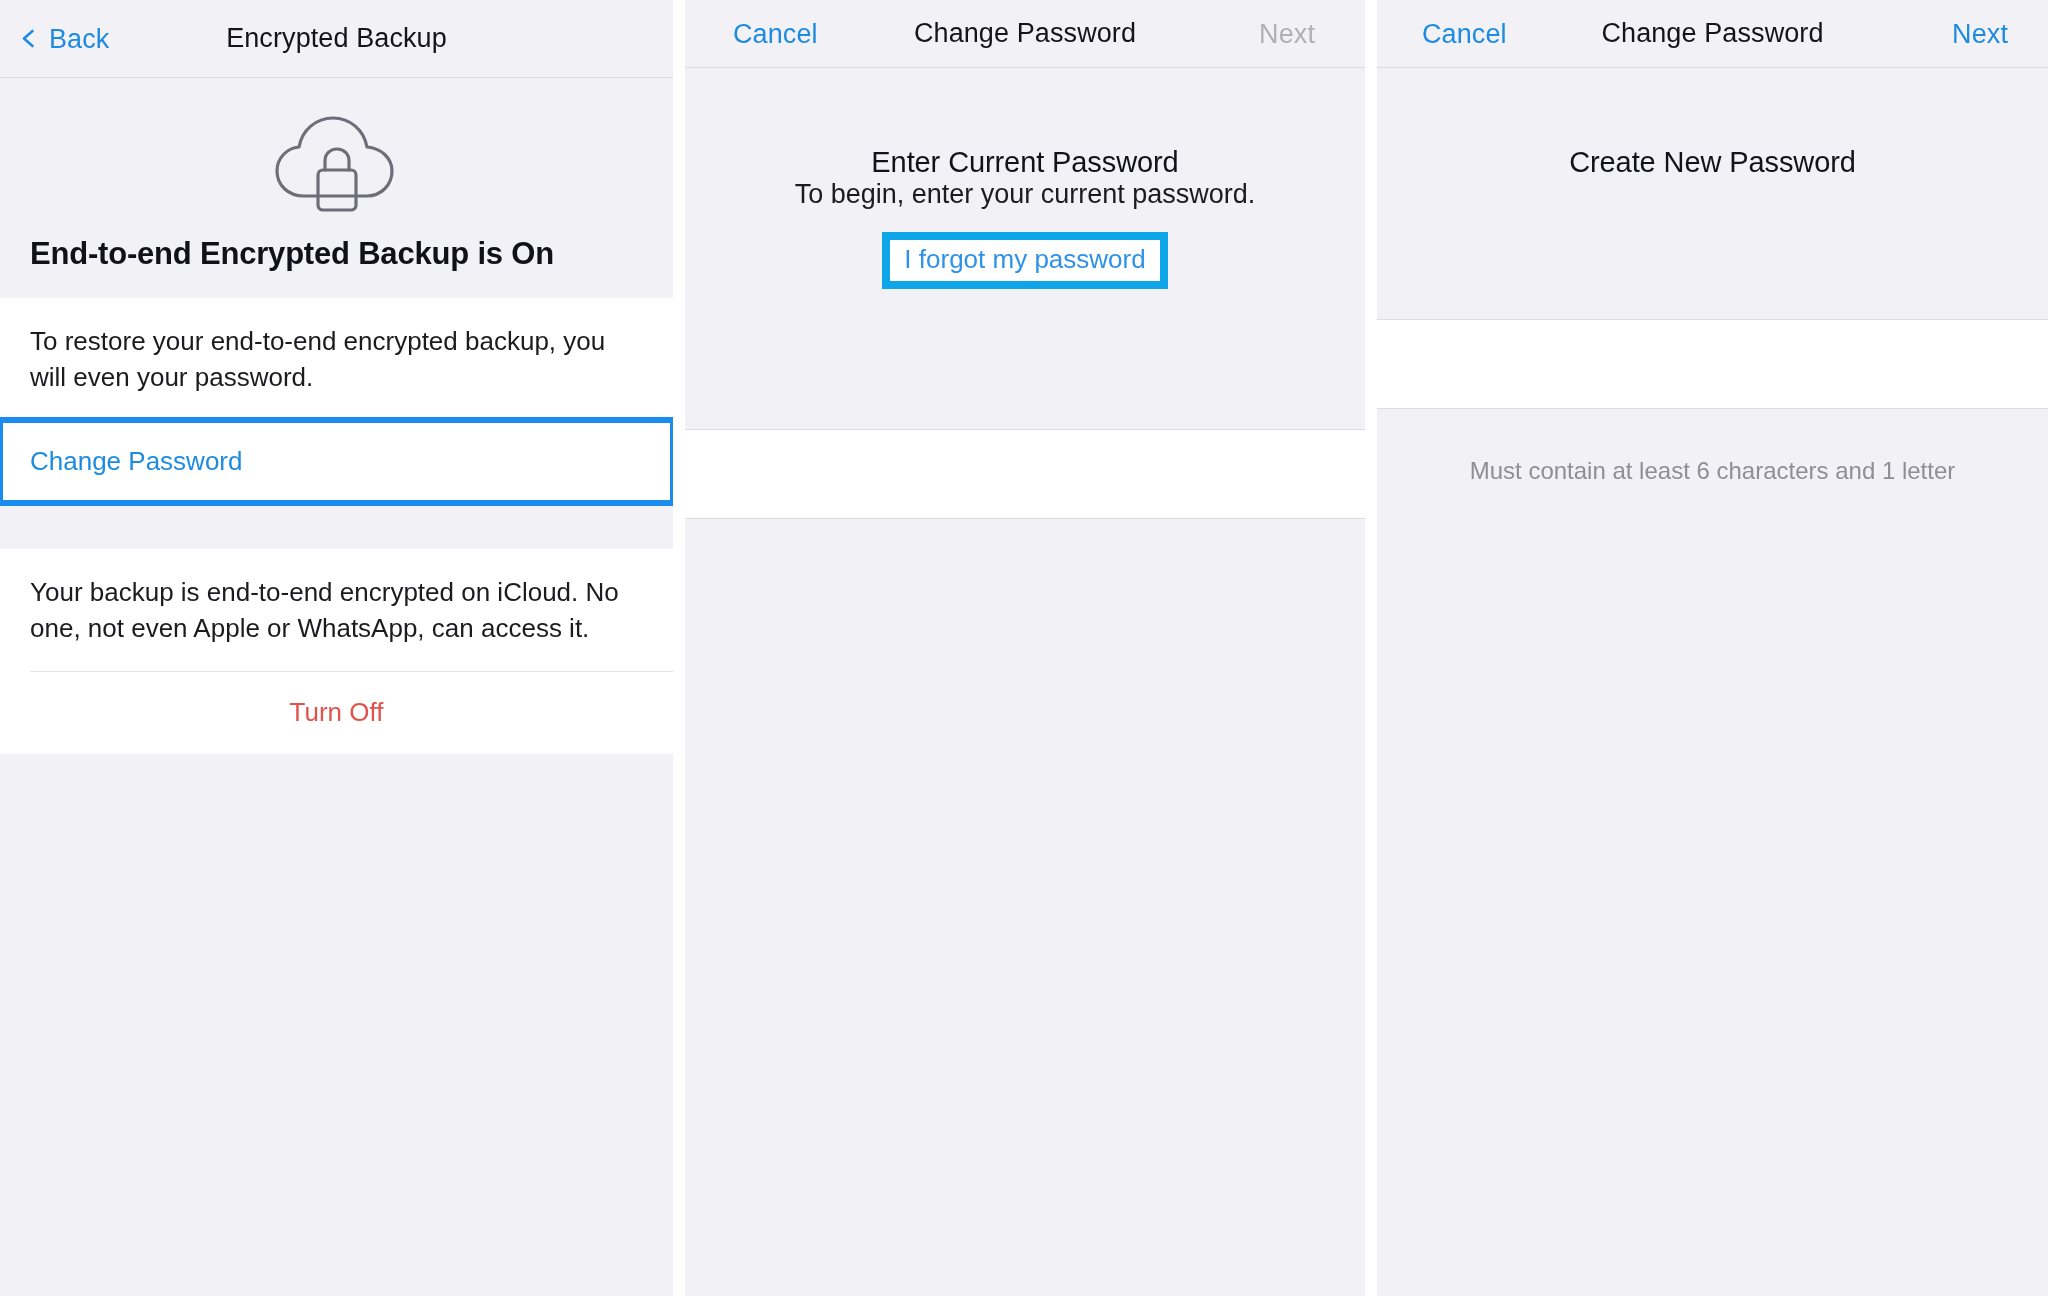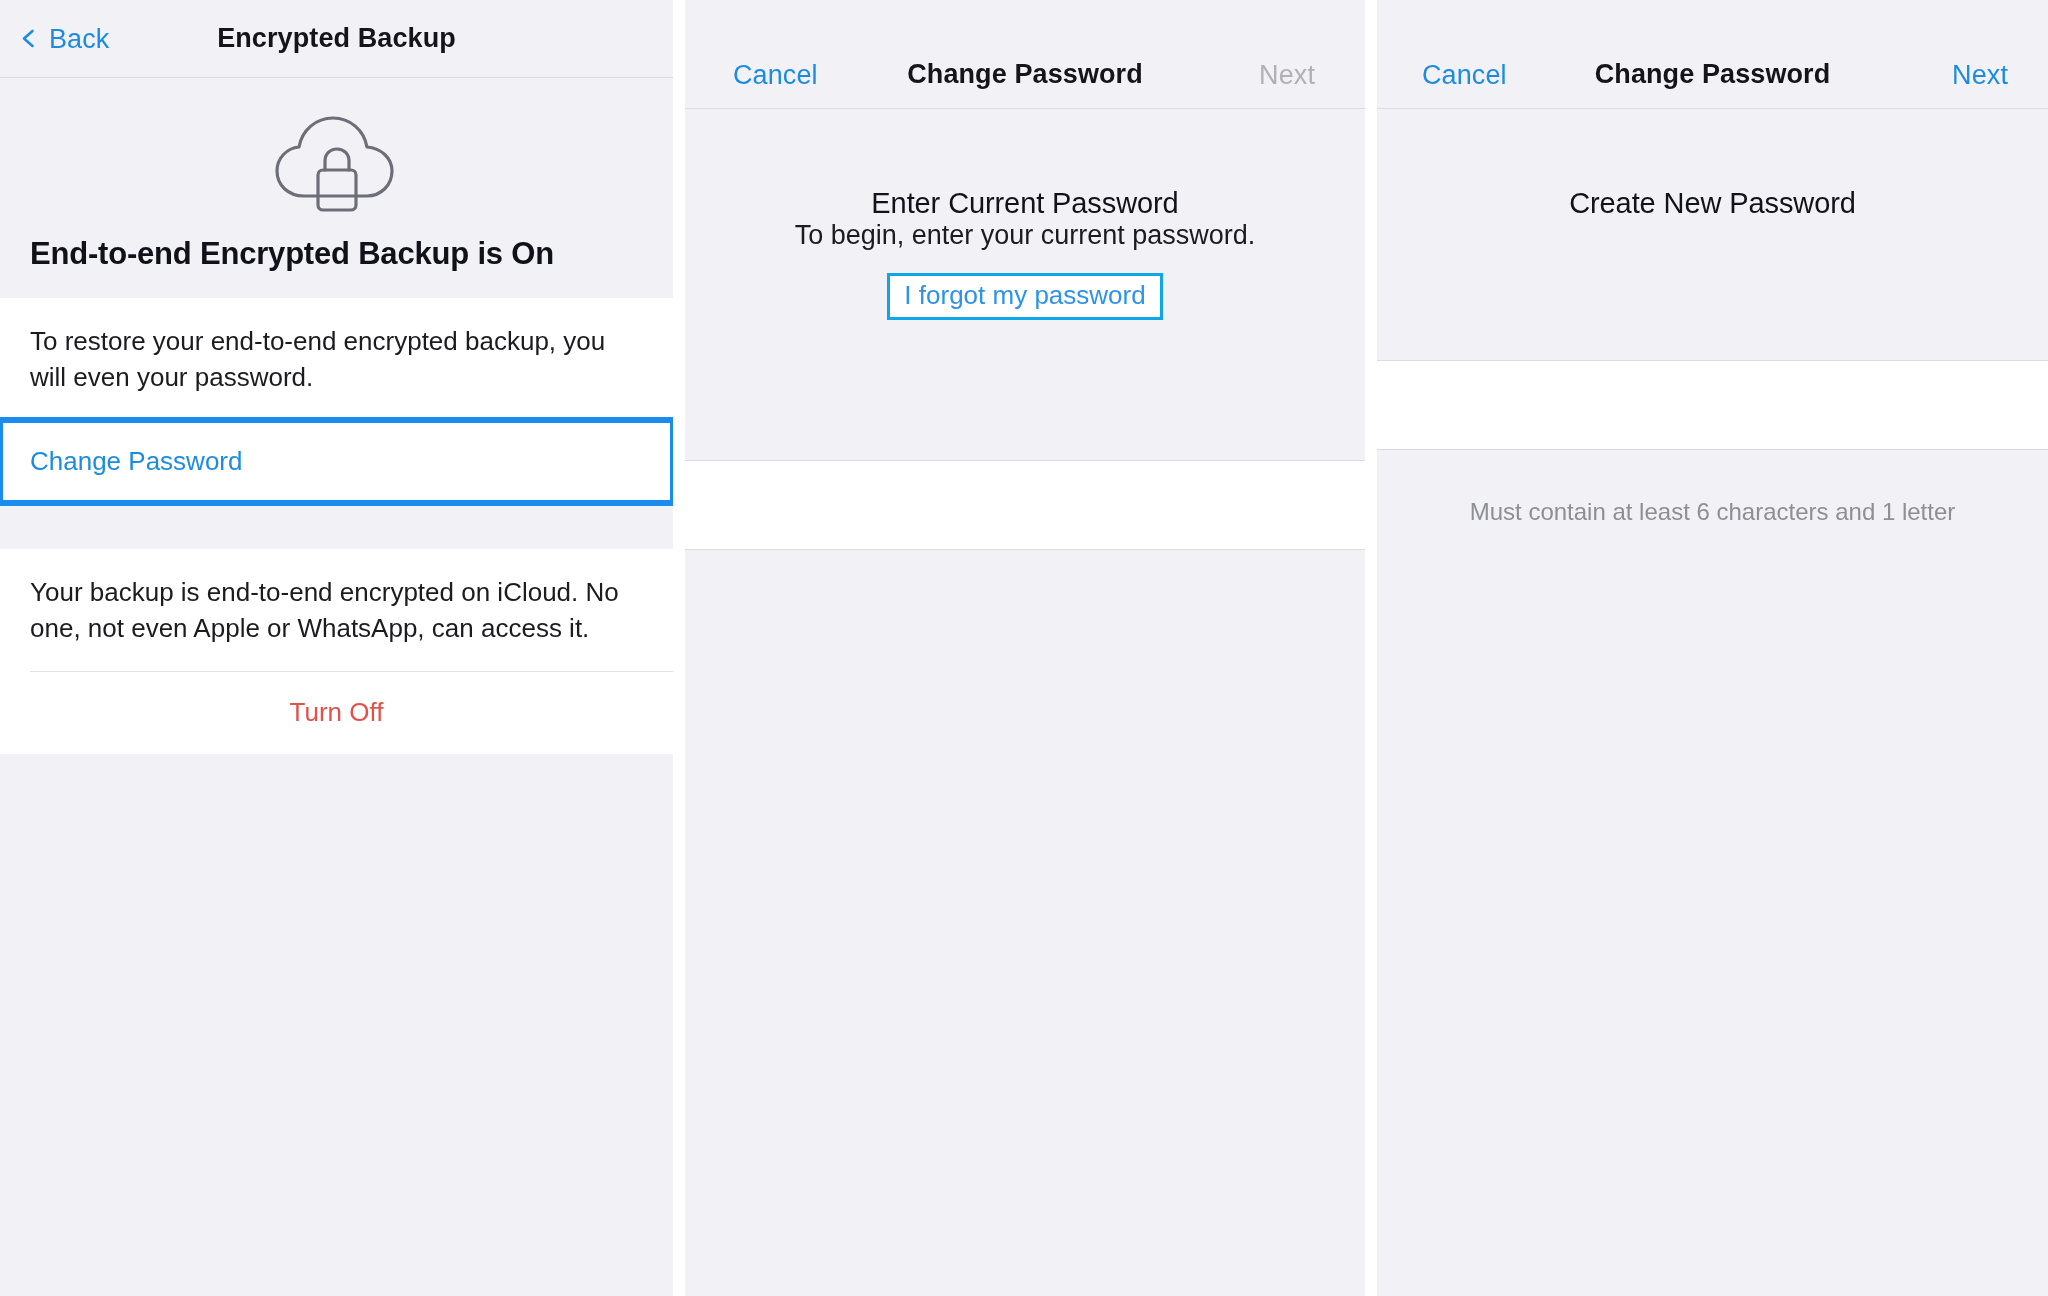--- a/index.html
+++ b/index.html
@@ -70,27 +70,27 @@
   .nav-right {
     position: absolute;
     right: 24px;
     top: 50%;
     transform: translateY(-50%);
   }
   .nav-title {
     width: 100%;
     text-align: center;
     font-size: 27px;
-    font-weight: bold;
+    font-weight: normal;
     color: #14141a;
     letter-spacing: 0.1px;
     pointer-events: none;
   }
   .panel.middle .navbar,
-  .panel.right .navbar { height: 68px; margin-top: 41px; }
+  .panel.right .navbar { height: 68px; }
   .panel.middle .nav-left { left: 48px; }
   .panel.right  .nav-left { left: 45px; }
   .panel.middle .nav-right { right: 50px; }
   .panel.right  .nav-right { right: 40px; }
 
   
   .hero {
     background: #f2f1f6;
     padding-top: 30px;
     padding-bottom: 26px;
@@ -143,21 +143,21 @@
   }
   .spacer-gray.tall { height: 600px; }
 
   
   .hl {
     outline: 6px solid #1a8cf0;
     outline-offset: -3px;
   }
   .hl-inline {
     display: inline-block;
-    border: 3px solid #0ea5e9;
+    border: 8px solid #0ea5e9;
     padding: 4px 14px 6px 14px;
     background: #ffffff;
   }
 
   
   .form-head {
     background: #f2f1f6;
     padding-top: 78px;
     padding-bottom: 86px;
     text-align: center;

